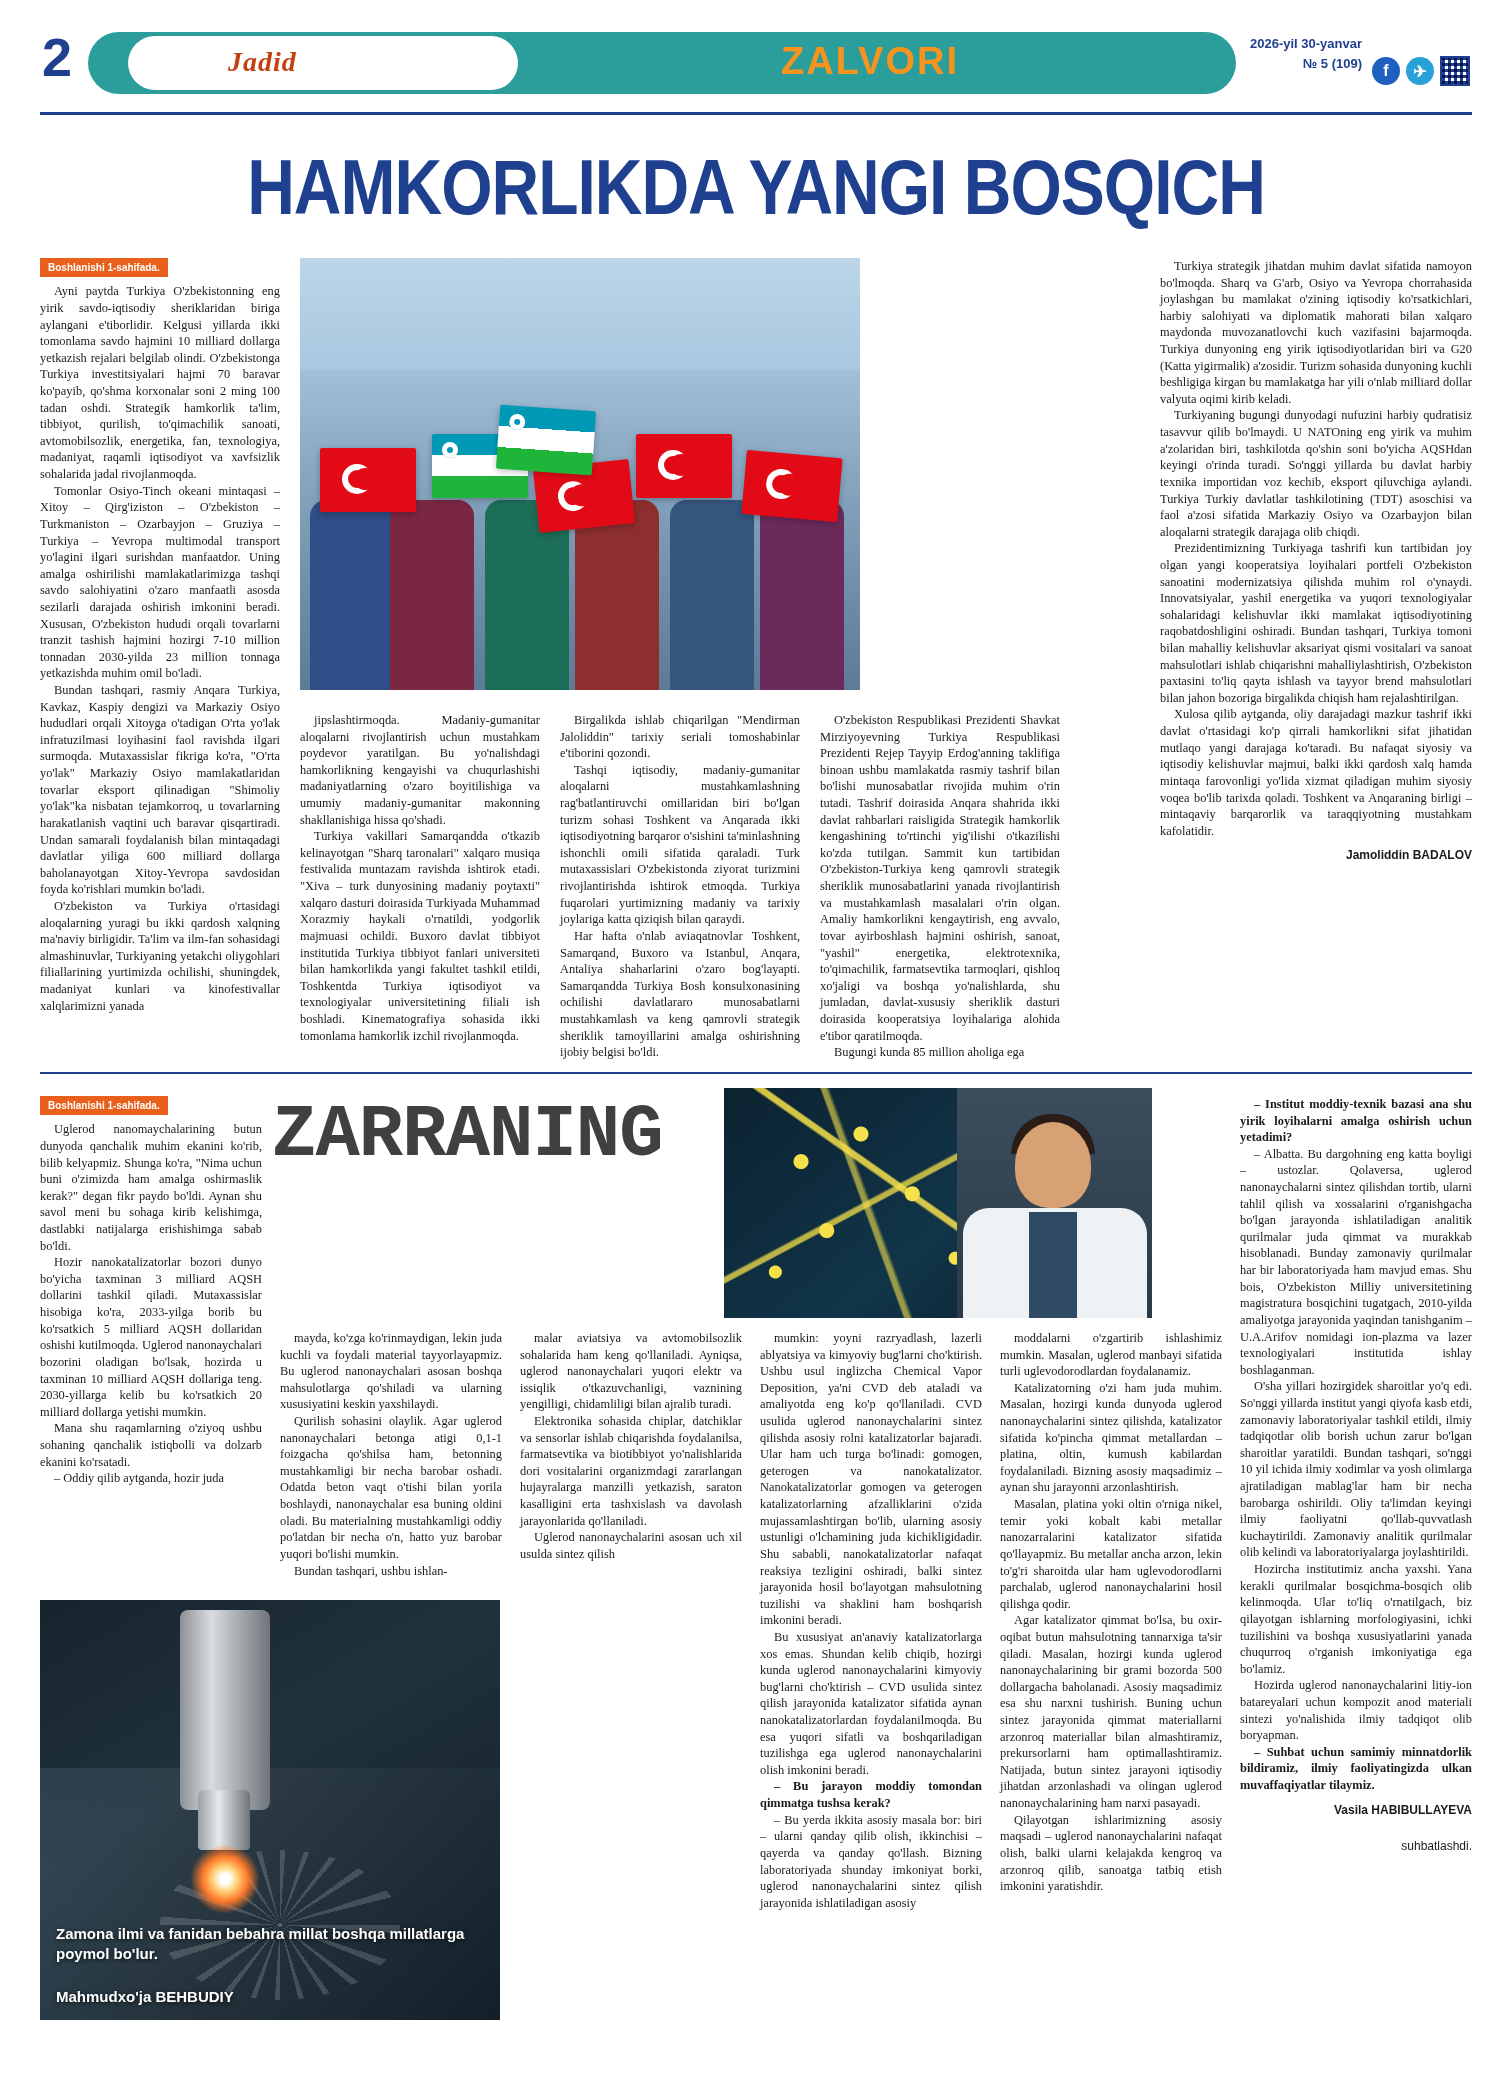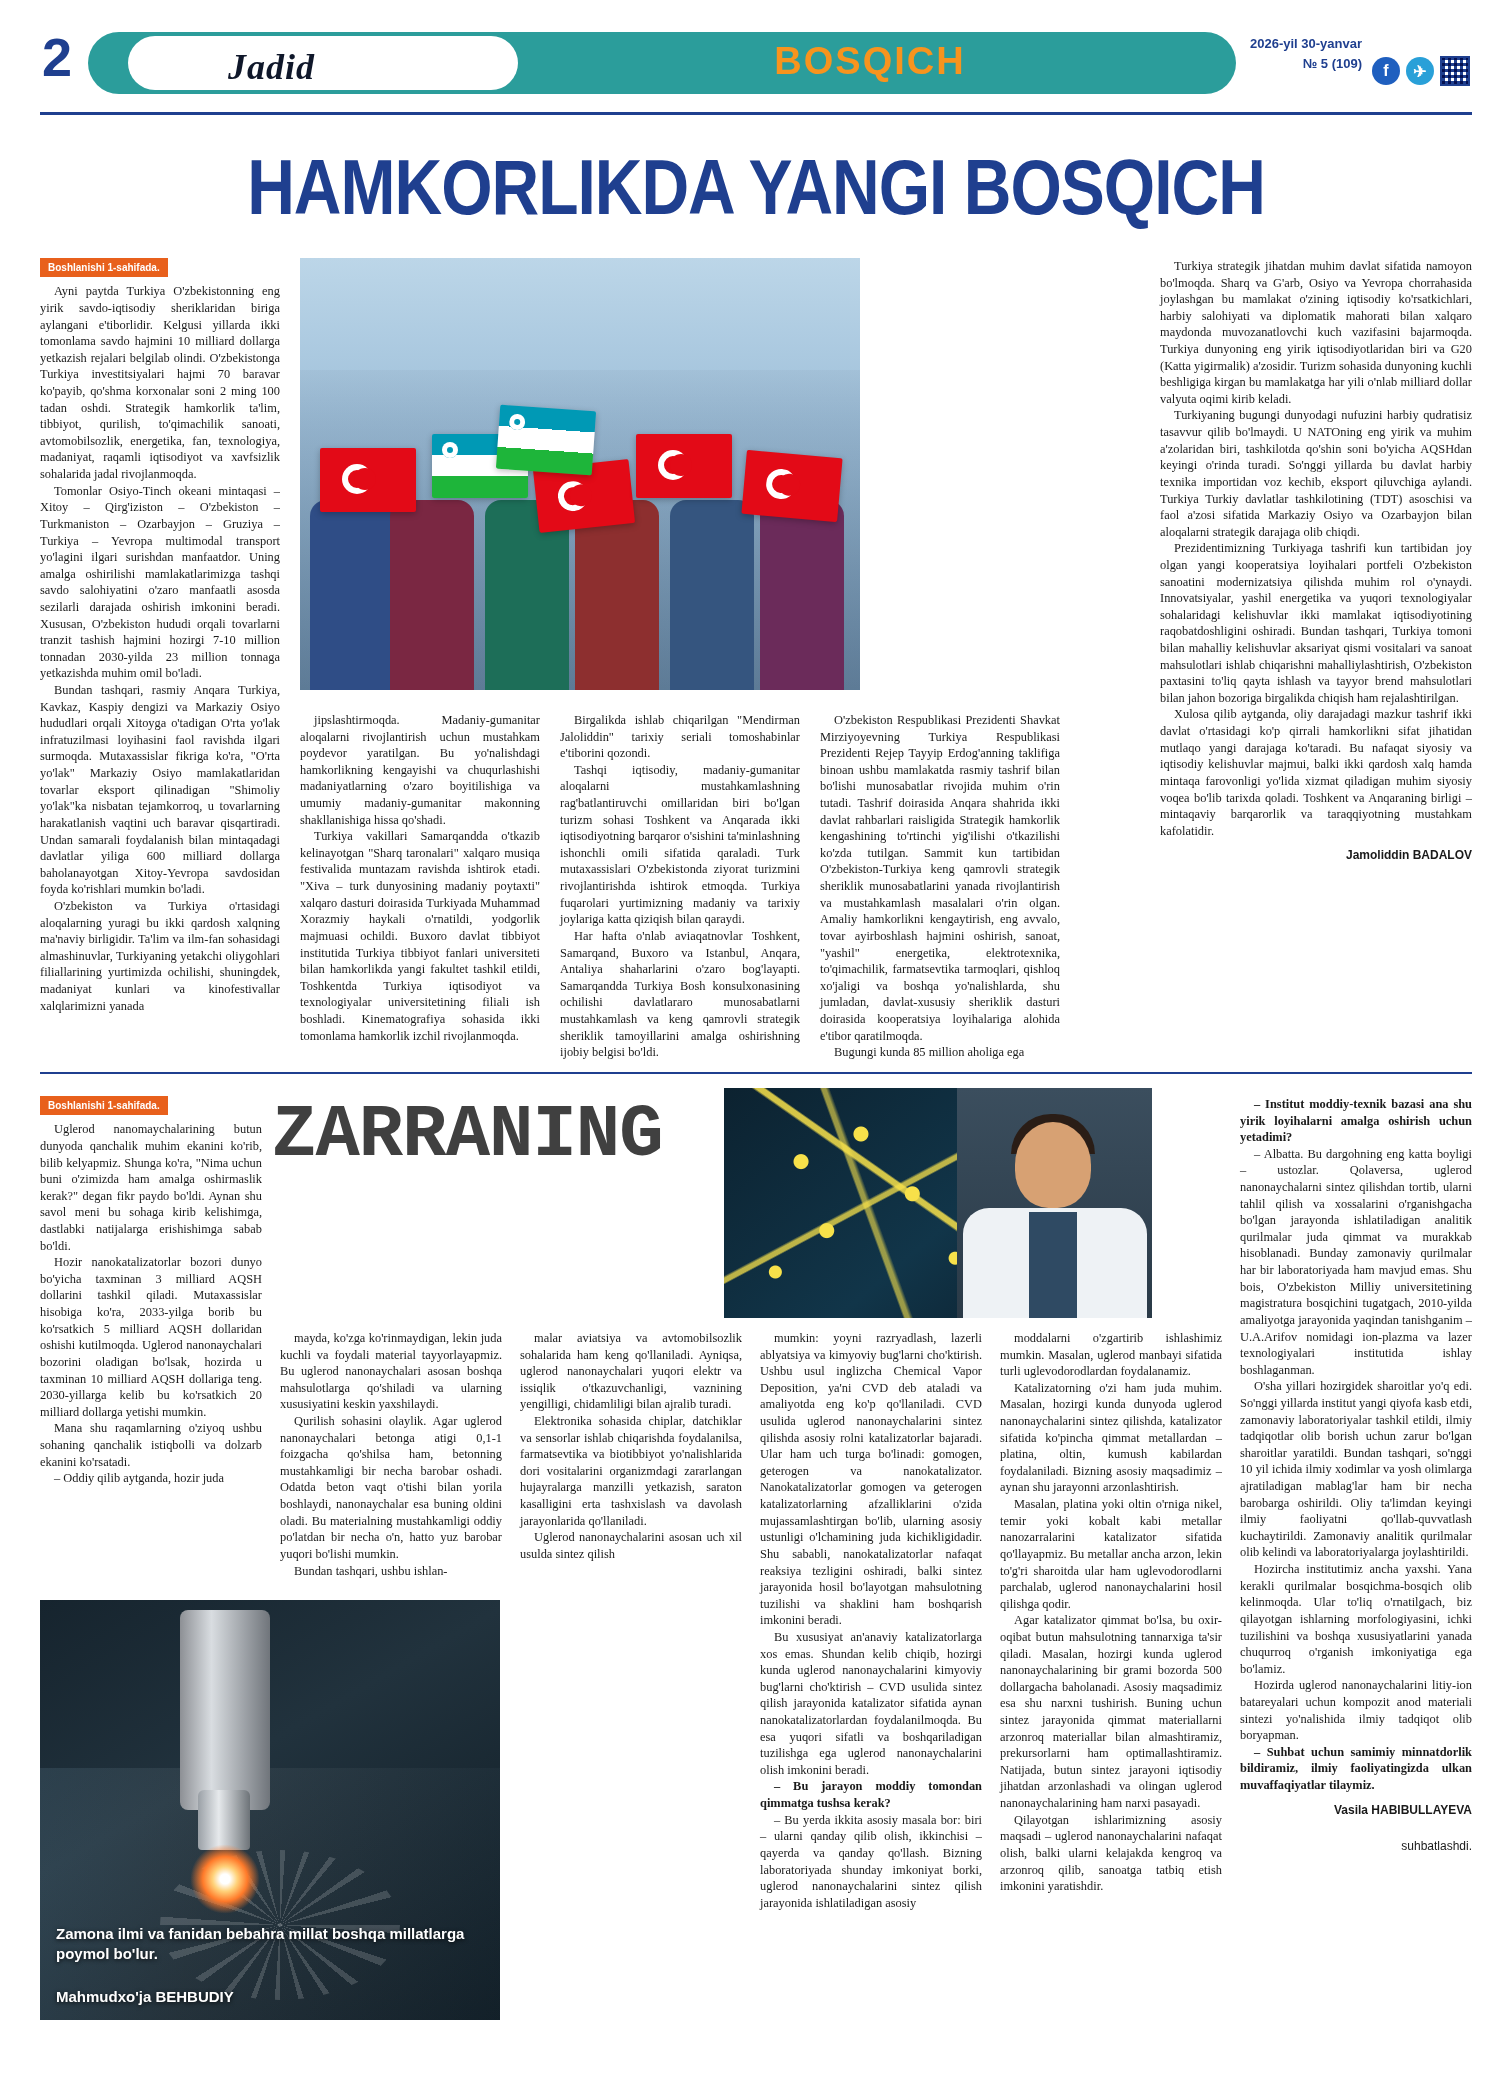--- a/index.html
+++ b/index.html
@@ -43,22 +43,22 @@
     width: 390px; height: 54px;
     background: #ffffff;
     border-radius: 27px;
   }
   .brand-jadid {
     position: absolute;
     left: 228px; top: 46px;
     font-family: "Liberation Serif", serif;
     font-style: italic;
     font-weight: bold;
-    font-size: 36px;
-    color: #0f172a;
+    font-size: 28px;
+    color: #c2410c;
     letter-spacing: 1px;
   }
   .head-title {
     position: absolute;
     left: 520px; top: 40px;
     width: 700px;
     text-align: center;
     font-family: "Liberation Sans", sans-serif;
     font-weight: bold;
     font-size: 38px;
@@ -260,21 +260,21 @@
   }
 </style>
 </head>
 <body>
 
 <div class="masthead">
   <div class="head-bar"></div>
   <div class="head-white-pill"></div>
   <div class="page-num">2</div>
   <div class="brand-jadid">Jadid</div>
-  <div class="head-title">BOSQICH</div>
+  <div class="head-title">ZALVORI</div>
   <div class="head-date">
     <div>2026-yil 30-yanvar</div>
     <div>№ 5 (109)</div>
   </div>
   <div class="social">
     <div class="soc">f</div>
     <div class="soc tg">✈</div>
     <div class="qr"></div>
   </div>
 </div>

